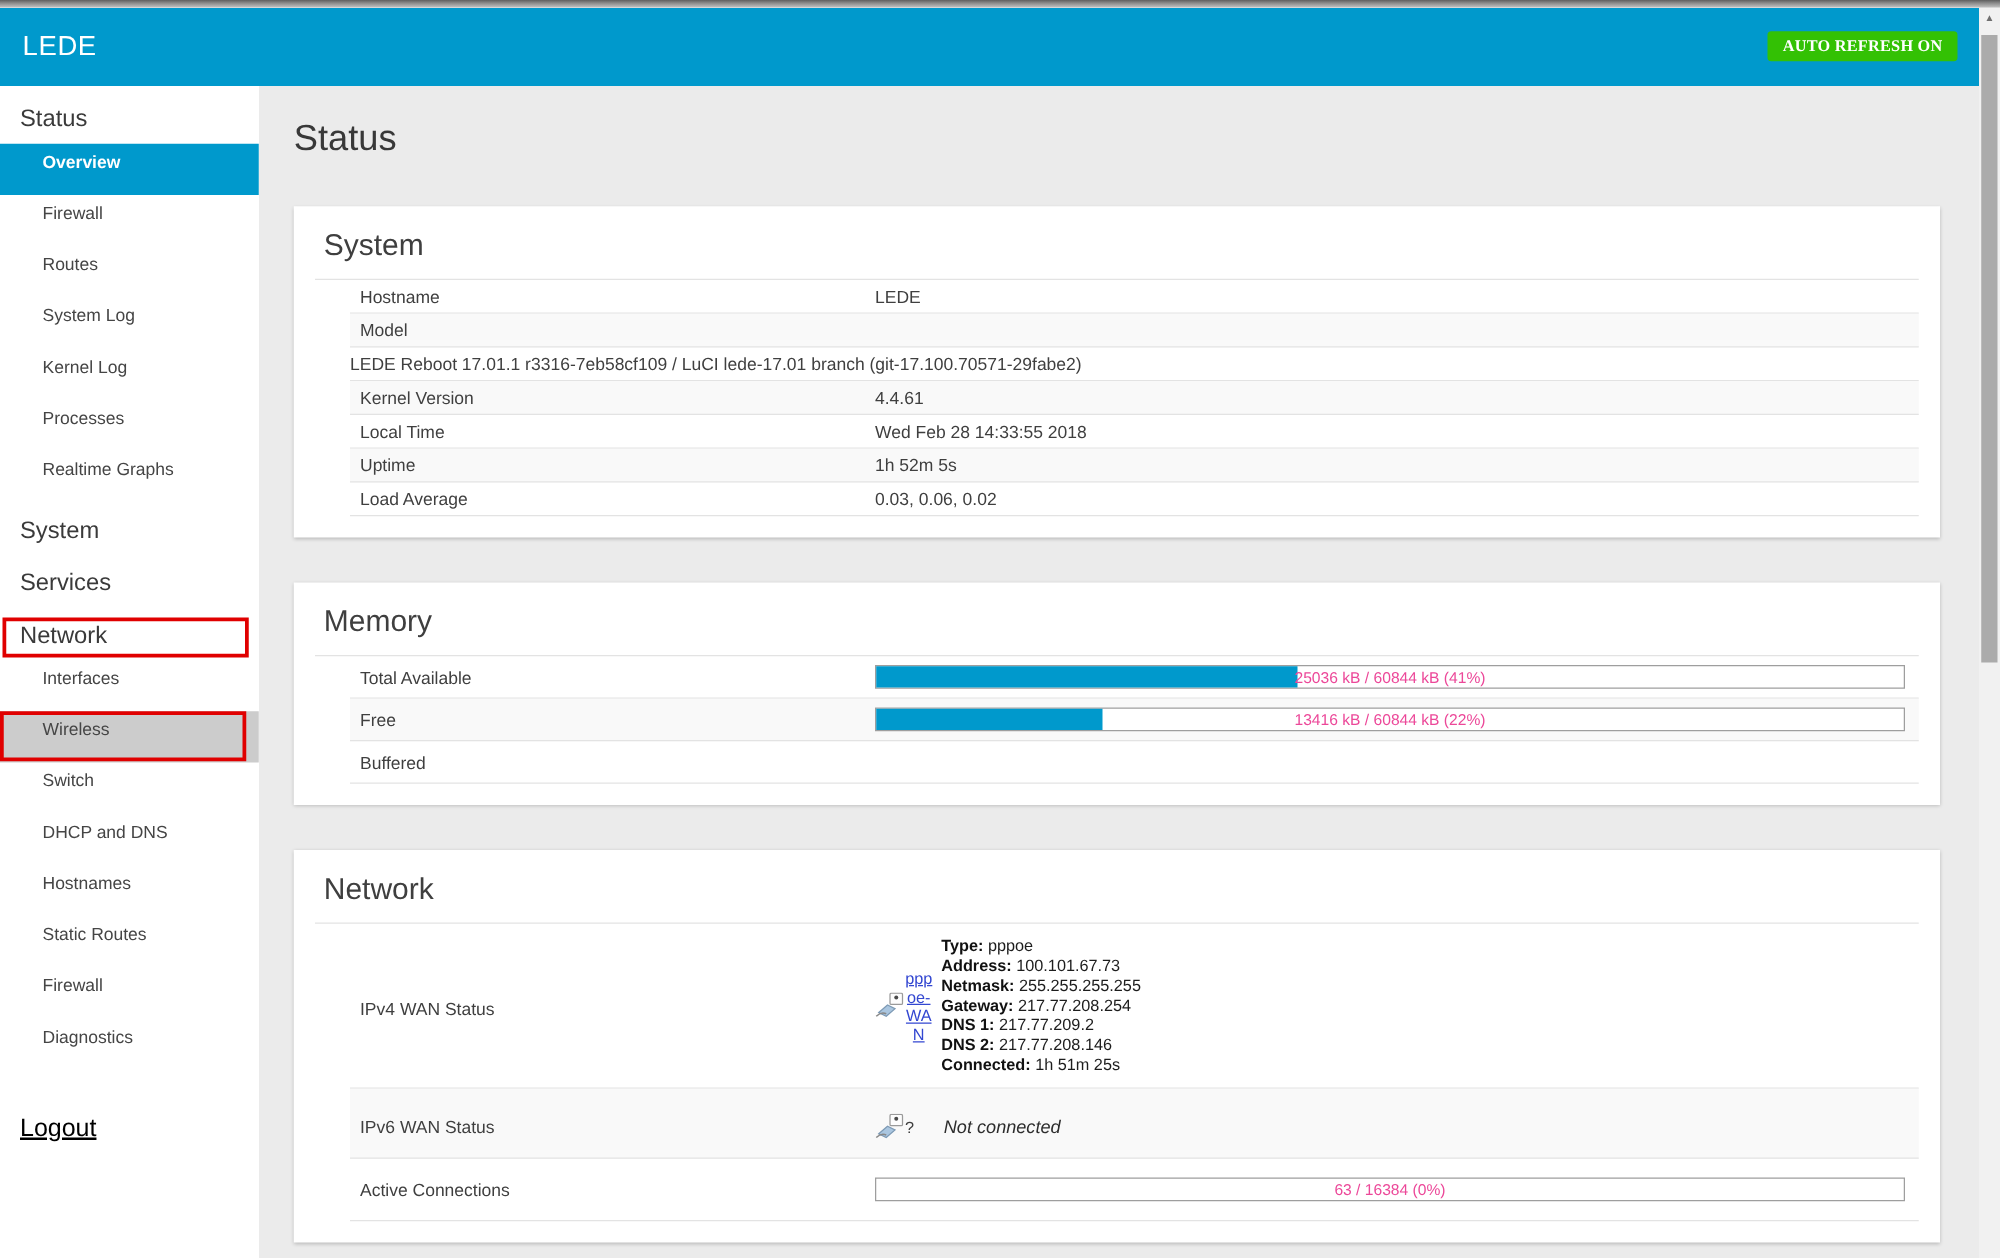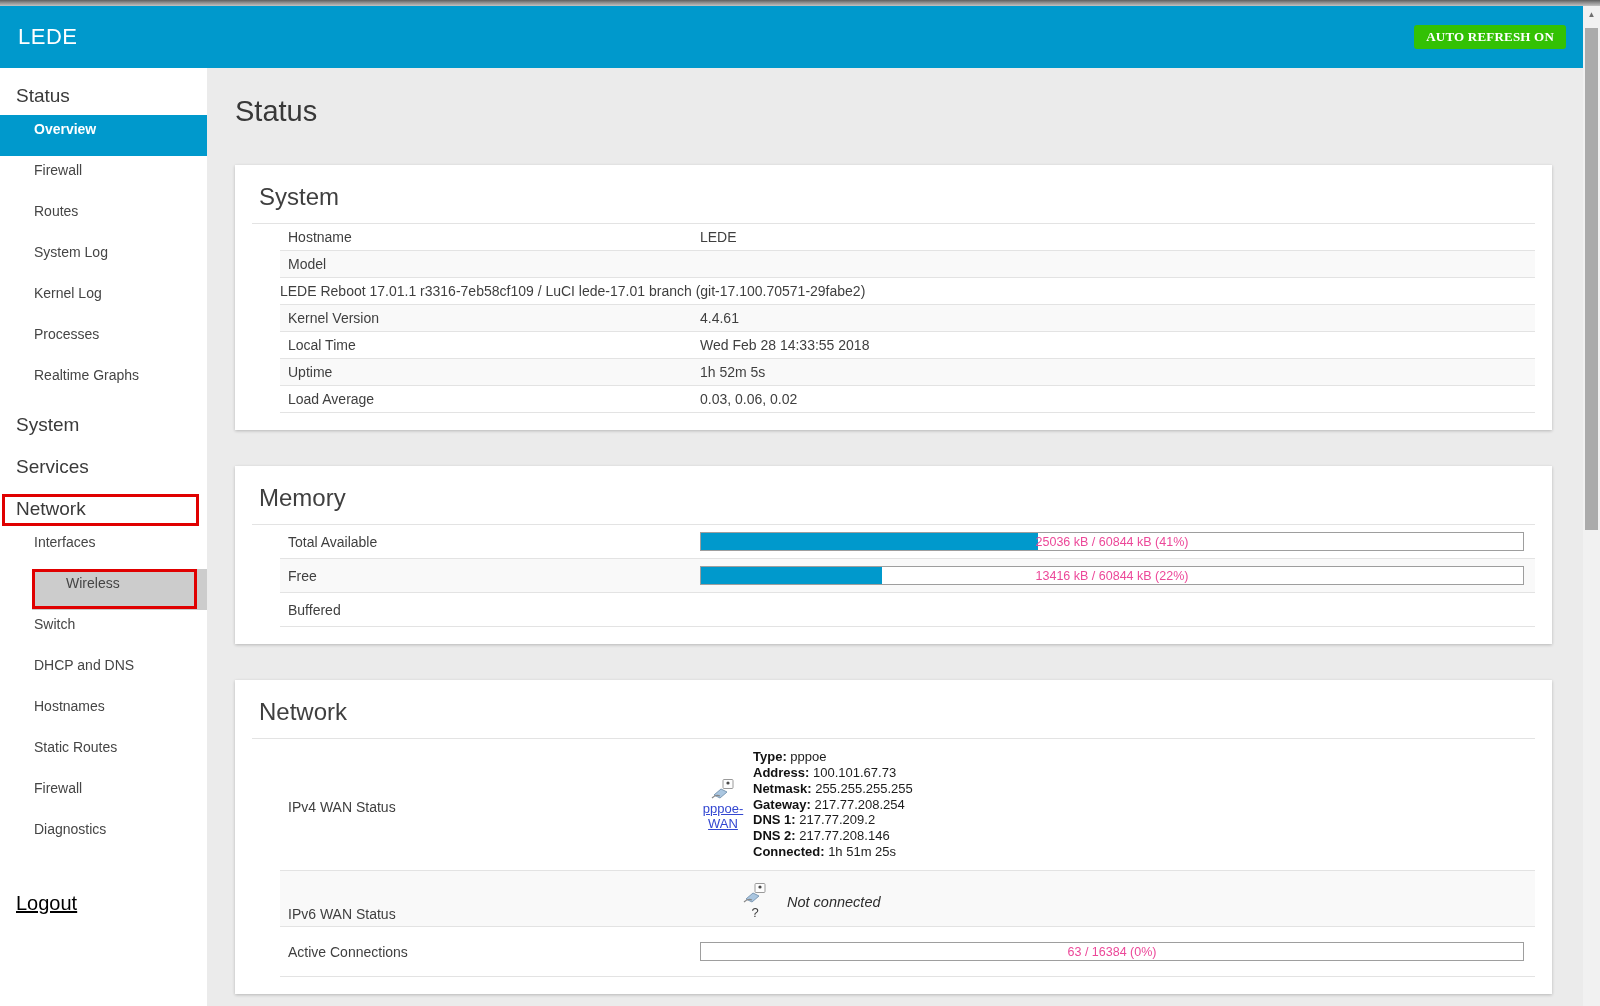--- a/index.html
+++ b/index.html
@@ -55,21 +55,21 @@
   .nav-header:first-child { padding-top: 17px; }
   .nav-header.red-box::after {
     content: ""; position: absolute; left: 2px; right: 8px; top: 8px; bottom: 2px;
     border: 3px solid var(--red); pointer-events: none;
   }
   .nav-item {
     position: relative; height: 41px; line-height: 29px; padding-left: 34px;
     font-size: 14px; color: #454545; cursor: pointer;
   }
   .nav-item.active { background: var(--accent); color: #fff; font-weight: 600; }
-  .nav-item.highlighted { background: #cccccc; margin-left: 32px; }
+  .nav-item.highlighted { background: #cccccc; }
   .nav-item.red-box-item::after {
     content: ""; position: absolute; left: 0; right: 10px; top: 0; bottom: 1px;
     border: 3px solid var(--red); pointer-events: none;
   }
   .logout {
     display: inline-block; margin: 36px 12px 0 16px; font-size: 20px;
     color: #000000; text-decoration: underline; cursor: pointer;
   }
 
   
@@ -107,28 +107,28 @@
     position: absolute; left: 0; right: 0; top: 0; bottom: 0;
     text-align: center; font-size: 12.5px; line-height: 18px; color: #ec4899;
   }
 
   
   .trow-top { min-height: 131px; align-items: center; }
   .trow-top .tlabel { padding-top: 9px; }
   .trow-top .net-content { min-height: 131px; }
   .net-content { display: flex; align-items: center; padding: 6px 0; }
   .iface-col {
-    width: 46px; display: flex; flex-direction: column; align-items: center;
+    width: 46px; display: flex; flex-direction: row; align-items: center;
     text-align: center; font-size: 13px; line-height: 15px;
   }
   .iface-link { color: var(--link); text-decoration: underline; cursor: pointer; word-break: break-word; }
   .icon-caption { color: #3f3f3f; font-size: 13px; }
   .details { margin-left: 7px; font-size: 13px; line-height: 15.8px; color: #1d1d1d; }
   .details b { font-weight: 700; color: #111; }
-  .trow-ipv6 { min-height: 56px; align-items: flex-end; gap: 32px; }
+  .trow-ipv6 { min-height: 56px; align-items: center; }
   .trow-ipv6 .tlabel { padding-top: 9px; }
   .trow-ipv6 .net-content { margin-top: 6px; }
   .not-connected { font-style: italic; font-size: 14.5px; color: #2d2d2d; margin-left: 9px; }
   .trow-conn { min-height: 50px; }
   .net-icon { display: inline-flex; }
 </style>
 </head>
 <body>
 
 <div class="browser-edge"></div>

